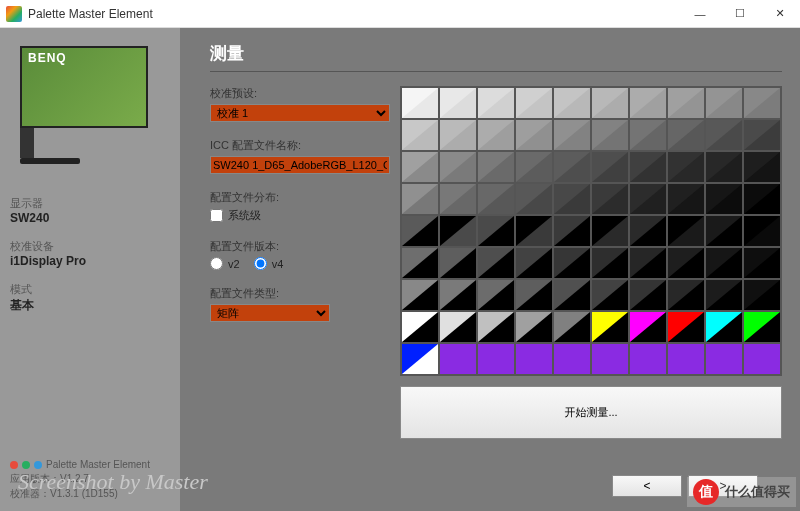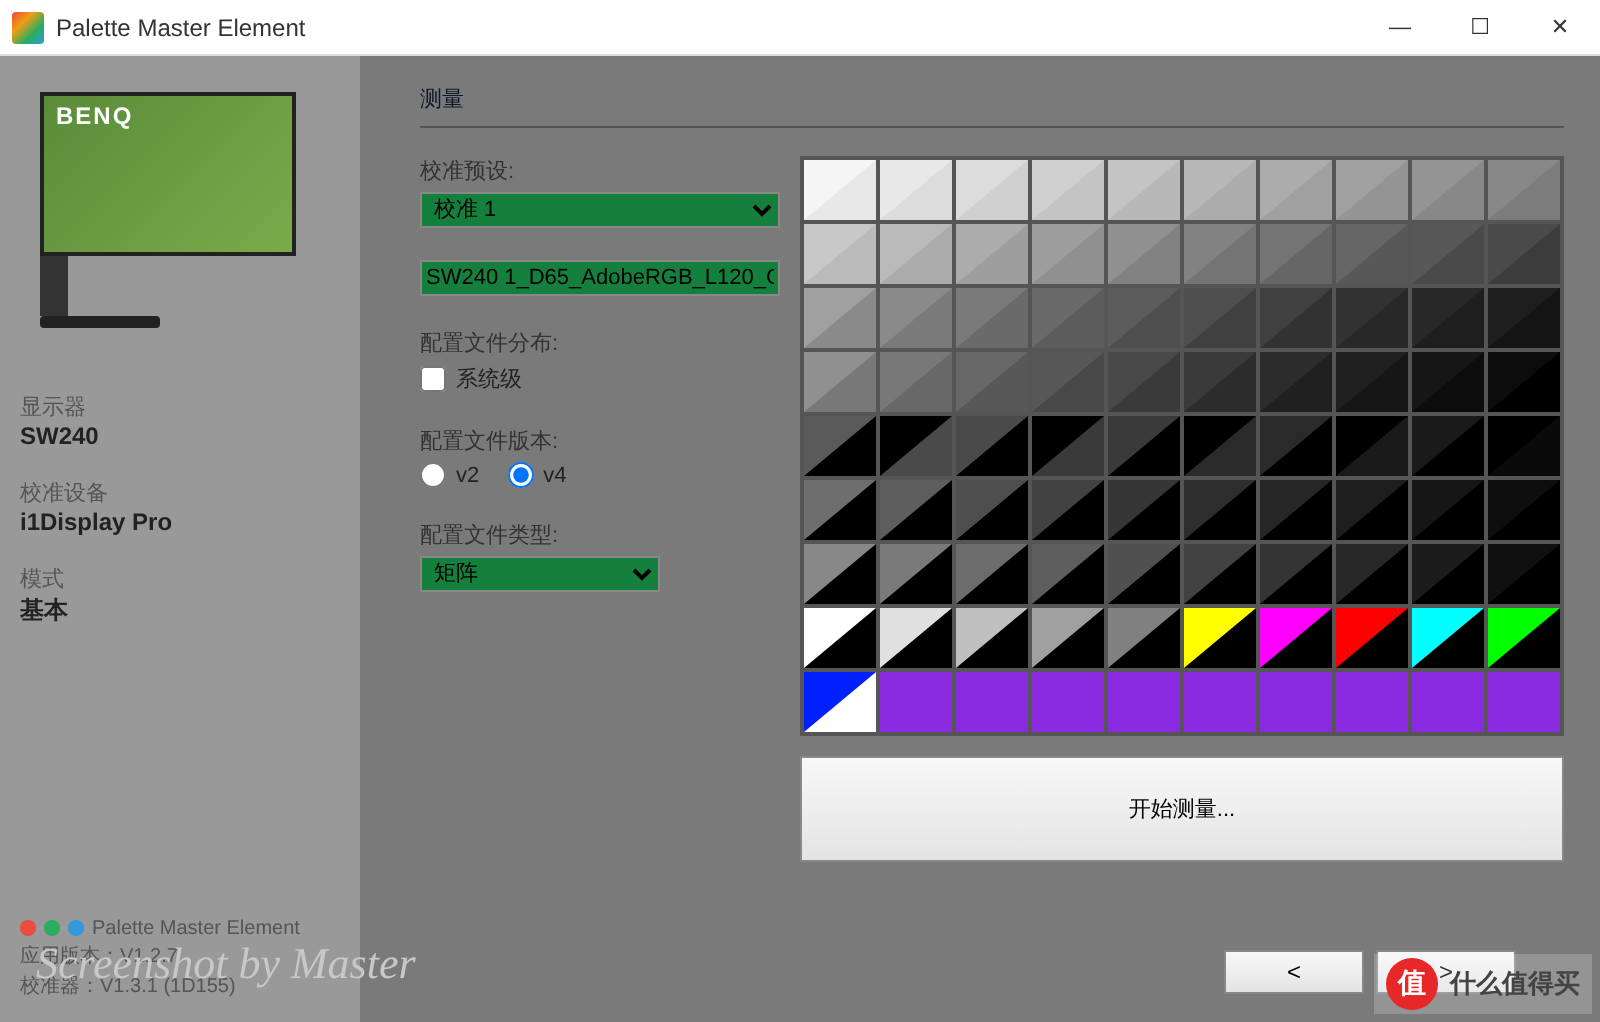--- a/index.html
+++ b/index.html
@@ -20,25 +20,25 @@
 .monitor-stand { width: 14px; height: 30px; background: #333; }
 .monitor-base { width: 60px; height: 6px; background: #222; border-radius: 2px; }
 .info-label { font-size: 11px; color: #555; margin-top: 10px; }
 .info-value { font-size: 12px; font-weight: bold; color: #222; margin-bottom: 4px; }
 .sidebar-footer { margin-top: auto; font-size: 10px; color: #555; line-height: 1.45; position: relative; }
 .sidebar-footer .dot { display:inline-block; width:8px; height:8px; border-radius:50%; margin-right:4px; vertical-align:middle; }
 .d-r{background:#e74c3c}.d-g{background:#27ae60}.d-b{background:#3498db}
 .watermark { position: absolute; bottom: 16px; left: 18px; color: #c8c8c8; font-size: 22px; font-family: cursive; font-style: italic; pointer-events:none;}
 
 .main { flex: 1; background: #7a7a7a; padding: 14px 18px 8px 30px; display:flex; flex-direction:column; }
-.section-title { font-size: 11px; font-weight: normal; color: #0f172a; border-bottom: 1px solid #555; padding-bottom: 6px; margin-bottom: 14px; }
+.section-title { font-size: 17px; font-weight: bold; color: #ffffff; border-bottom: 1px solid #555; padding-bottom: 6px; margin-bottom: 14px; }
 .content-row { display: flex; flex: 1; }
 .form-col { width: 190px; font-size: 11px; color: #222; }
 .form-col label { display:block; margin-bottom: 3px; color:#333; font-size:11px; }
-.form-col select, .form-col input[type=text] { width: 180px; font-size: 11px; padding: 1px 2px; background:#15803d; border:1px solid #888; height:18px; }
+.form-col select, .form-col input[type=text] { width: 180px; font-size: 11px; padding: 1px 2px; background:#c2410c; border:1px solid #888; height:18px; }
 .grp { margin-bottom: 16px; }
 .radio-row, .check-row { display:flex; align-items:center; gap:4px; font-size:11px; }
 .radio-row input, .check-row input { margin-right:1px; }
 .radio-row span, .check-row span { margin-right: 10px; }
 
 .patch-col { flex: 1; display:flex; flex-direction:column; }
 .patch-grid { border: 1px solid #555; background:#3a3a3a; }
 .patch-row-el { display: flex; height: 32px; }
 .patch { flex: 1; border: 1px solid #555; position:relative; overflow:hidden; }
 .patch::before { content:''; position:absolute; inset:0; background:var(--c1,transparent); }
@@ -90,20 +90,21 @@
 
   <div class="main">
     <div class="section-title">测量</div>
     <div class="content-row">
       <div class="form-col">
         <div class="grp">
           <label>校准预设:</label>
           <select><option>校准 1</option></select>
         </div>
         <div class="grp">
+          <label>ICC 配置文件名称:</label>
           <input type="text" value="SW240 1_D65_AdobeRGB_L120_G22_2018" style="">
         </div>
         <div class="grp">
           <label>配置文件分布:</label>
           <div class="check-row">
             <input type="checkbox" style="">
             <span>系统级</span>
           </div>
         </div>
         <div class="grp">

